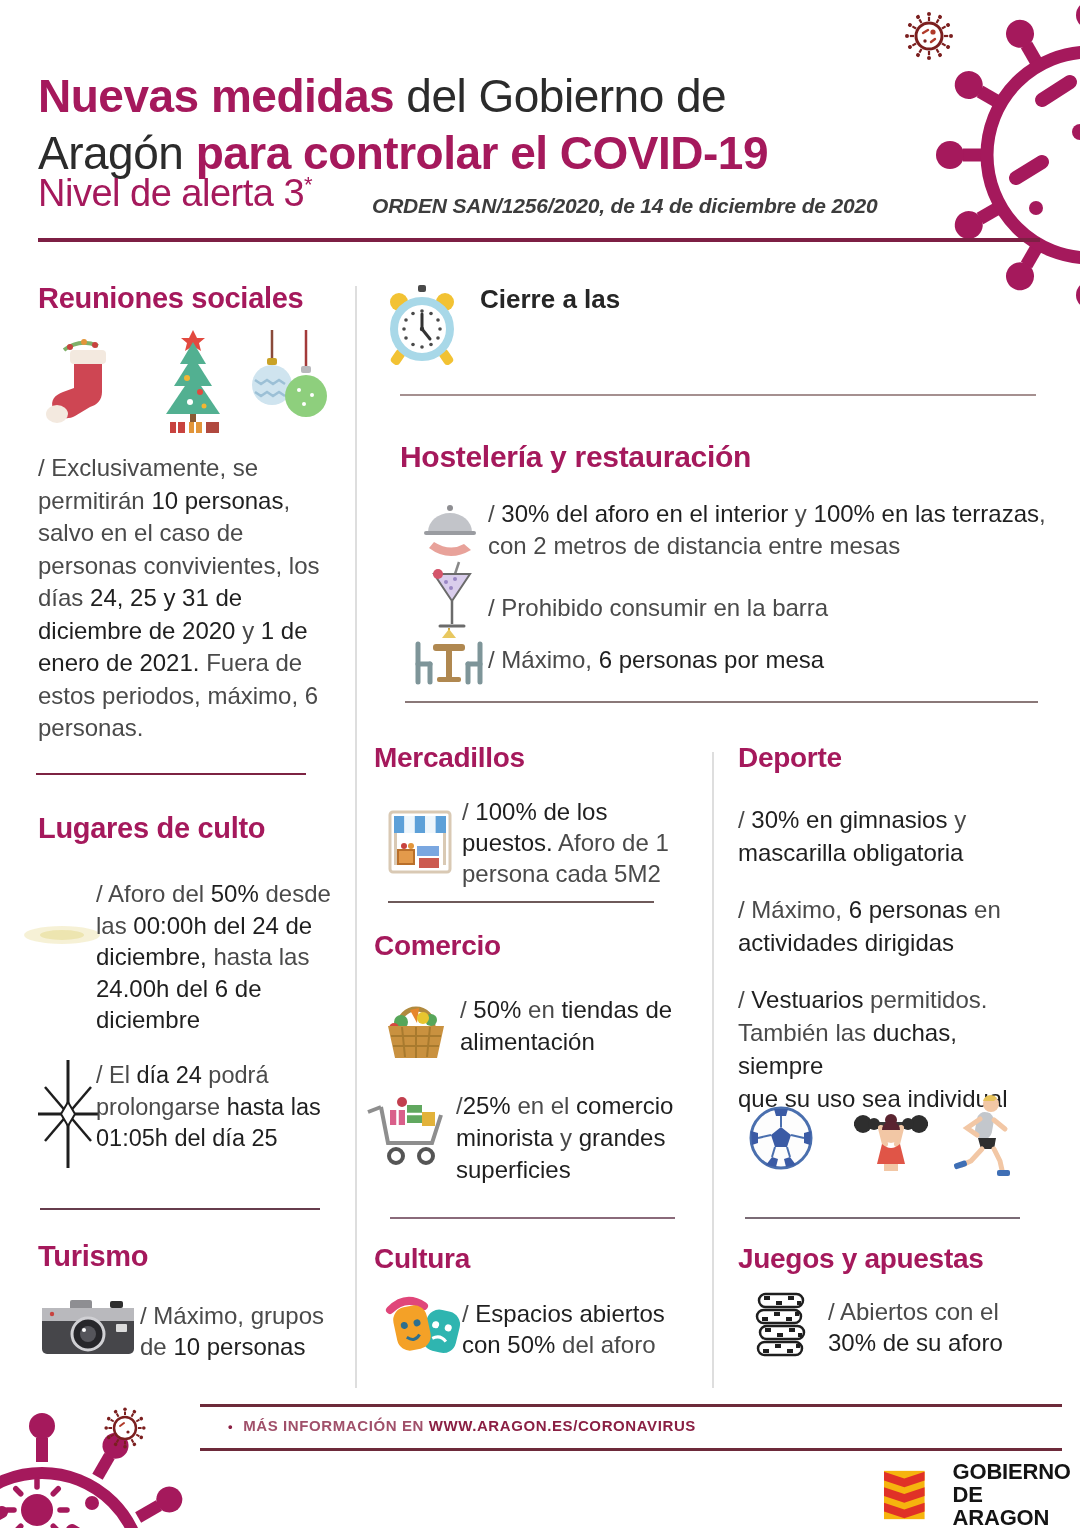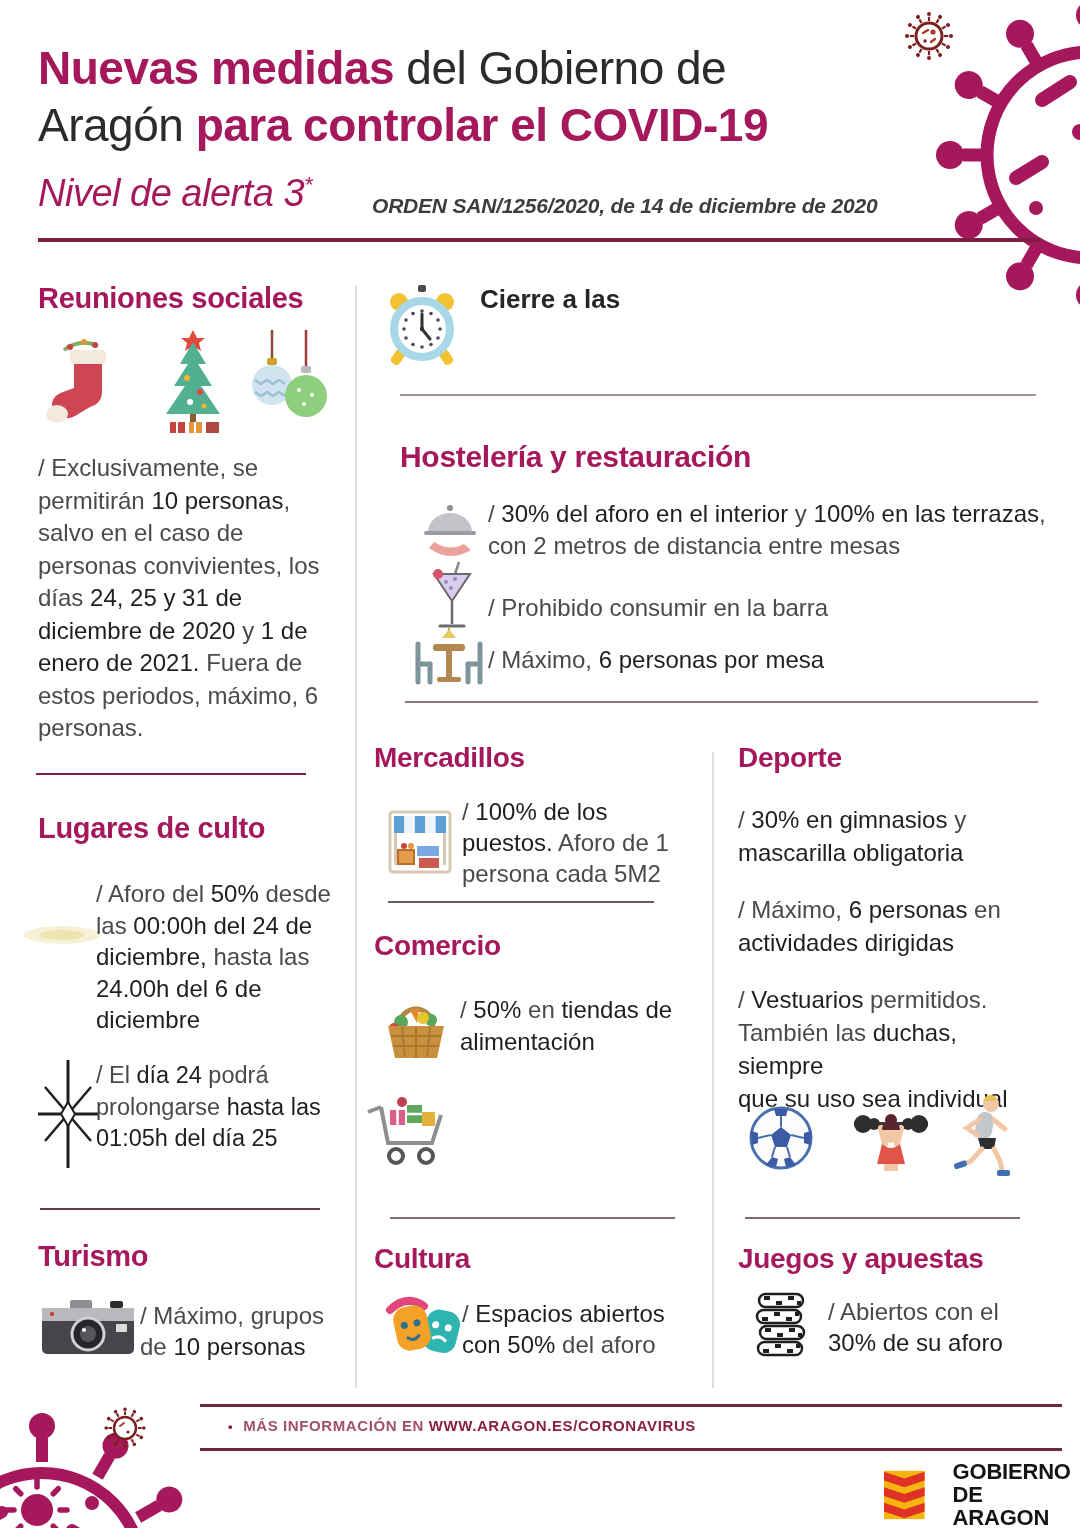--- a/index.html
+++ b/index.html
@@ -8,24 +8,24 @@
     --ink:#1f1f1f;
     --body:#4a4a4a;
   }
   html,body{margin:0;padding:0;background:#888;}
   #page{
     position:relative;width:1080px;height:1528px;margin:0 auto;
     background:#ffffff;overflow:hidden;
     font-family:"Liberation Sans","DejaVu Sans",sans-serif;
   }
   .abs{position:absolute;}
-  .title-line{font-size:46px;line-height:57px;color:#2b2b2b;font-weight:normal;letter-spacing:-0.5px;white-space:nowrap;}
+  .title-line{font-size:46px;line-height:57px;color:#2b2b2b;font-weight:normal;letter-spacing:-0.5px;white-space:nowrap;margin-top:28px;}
   .title-line .b{font-weight:bold;}
   .c-brand{color:var(--brand);}
-  .alert{font-size:38px;color:var(--brand);letter-spacing:-0.5px;font-style:italic;}
+  .alert{font-size:38px;color:var(--brand);letter-spacing:-0.5px;}
   .alert sup{font-size:22px;}
   .order{font-size:21px;font-style:italic;color:#3d3d3d;font-weight:bold;letter-spacing:-0.2px;}
   .sec-title{font-weight:bold;color:var(--brand);letter-spacing:-0.3px;}
   .rich{color:var(--body);font-size:24px;line-height:32px;}
   .rich .b{font-weight:normal;color:var(--ink);}
   .hrule{height:2px;background:#7d2342;}
   .vrule{width:2px;background:#dedede;}
   .cierre-pre{font-size:26px;font-weight:bold;color:#262626;}
   .cierre-row{display:flex;align-items:baseline;gap:14px;white-space:nowrap;}
   .cierre-time{font-size:45px;font-weight:bold;color:var(--brand);letter-spacing:-0.5px;}
@@ -377,20 +377,21 @@
     <rect x="24" y="18" width="15" height="15" fill="#d95f8a"></rect>
       <line x1="31.5" y1="18" x2="31.5" y2="33" stroke="#fff" stroke-width="2.5"></line>
     <rect x="41" y="13" width="15" height="18" fill="#61a85f"></rect>
       <line x1="41" y1="22" x2="56" y2="22" stroke="#fff" stroke-width="2.5"></line>
     <rect x="56" y="20" width="13" height="14" fill="#e2b23a"></rect>
     <circle cx="36" cy="10" r="5" fill="#c23f4e"></circle>
     <path d="M15 15 l7 36 h44 l9 -28" stroke="#8e8e8e" stroke-width="4" fill="none"></path>
     <circle cx="30" cy="64" r="7" fill="#ffffff" stroke="#555" stroke-width="4"></circle>
     <circle cx="60" cy="64" r="7" fill="#ffffff" stroke="#555" stroke-width="4"></circle>
   </svg>
+  <div class="abs rich" style="left:456px;top:1090px;width:245px;line-height:32px"><span>/</span><span class="b">25%</span><span> en el </span><span class="b">comercio minorista</span><span> y </span><span class="b">grandes superficies</span></div>
 
   <div class="abs hrule" style="left:390px;top:1217px;width:285px;background:#8a6a7a"></div>
 
   <div class="abs sec-title" style="left:374px;top:1243px;font-size:28px">Cultura</div>
 
   <svg class="abs" style="left:382px;top:1292px" width="84" height="70" viewBox="0 0 84 70">
     <g transform="rotate(14 58 40)">
       <rect x="42" y="18" width="34" height="42" rx="13" fill="#2fb5b0"></rect>
       <circle cx="52" cy="34" r="3.5" fill="#ffffff"></circle>
         <circle cx="65" cy="34" r="3.5" fill="#ffffff"></circle>

